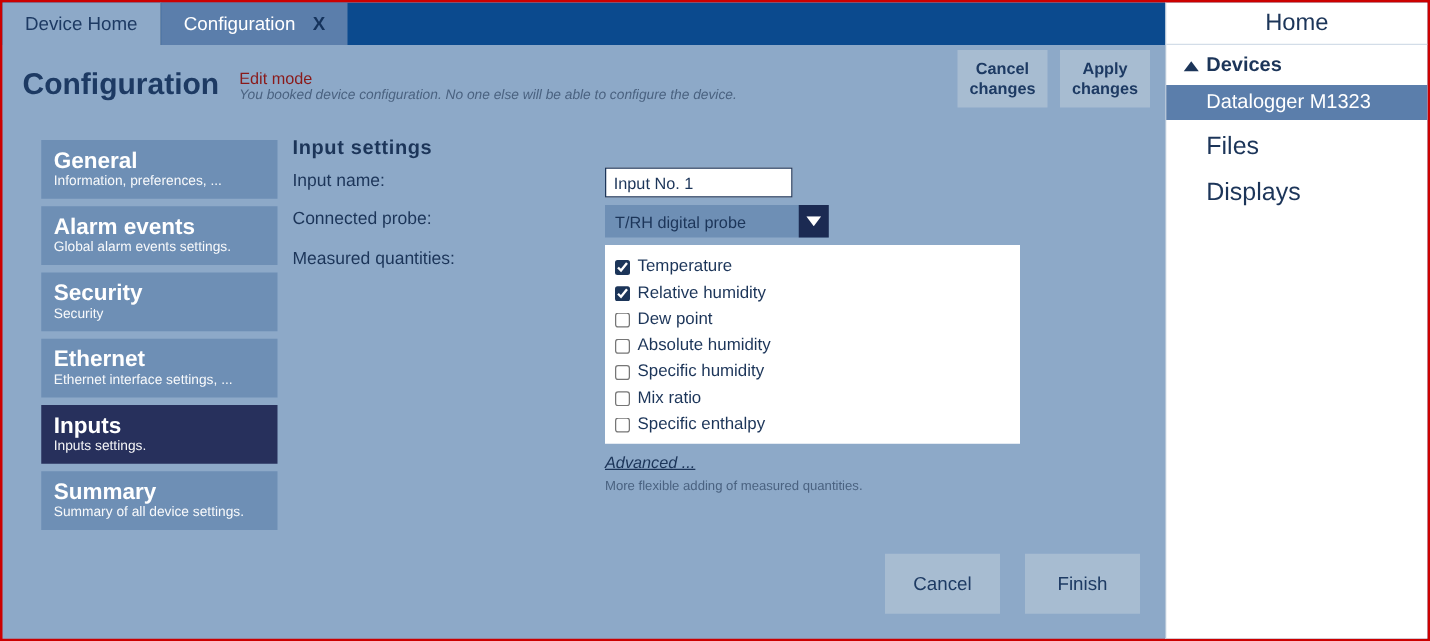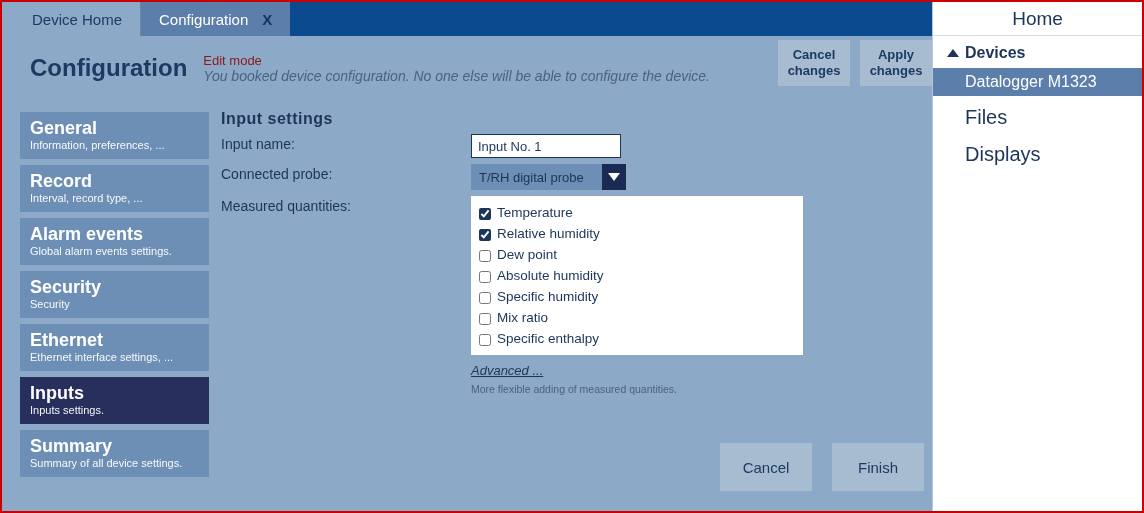--- a/index.html
+++ b/index.html
@@ -7,21 +7,21 @@
     font-family: "Segoe UI", Tahoma, Arial, sans-serif;
     background: #8da9c8;
     width: 1144px;
     height: 513px;
     overflow: hidden;
     position: relative;
     border: 2px solid #c00;
   }
   .main-area {
     position: absolute;
-    left: 12px; top: 0;
+    left: 0; top: 0;
     width: 930px; height: 509px;
   }
   
   .top-tabs {
     height: 34px;
     display: flex;
     align-items: flex-end;
     background: #0b4a8e;
   }
   .tab {
@@ -64,21 +64,21 @@
   .edit-mode {
     margin-left: 16px;
   }
   .edit-mode .em-title {
     color: #8a1a1a;
     font-weight: normal;
     font-size: 13px;
   }
   .edit-mode .em-sub {
     color: #4a6280;
-    font-size: 14px;
+    font-size: 11px;
     font-style: italic;
   }
   .hdr-buttons {
     position: absolute;
     right: 12px;
     top: 4px;
     display: flex;
     gap: 10px;
   }
   .hdr-btn {
@@ -96,20 +96,21 @@
   }
   
   .content {
     display: flex;
     height: calc(100% - 94px);
   }
   
   .sidebar {
     width: 195px;
     padding: 16px 0 0 6px;
+    margin-left: 25px;
   }
   .side-item {
     background: #6e8fb5;
     color: #fff;
     padding: 6px 10px 8px 10px;
     margin-bottom: 6px;
     cursor: pointer;
   }
   .side-item.active {
     background: #27305c;
@@ -154,21 +155,21 @@
     background: #fff;
     padding: 0 6px;
     font-size: 13px;
     color: #1c3559;
   }
   .select-wrap {
     display: flex;
     align-items: center;
     background: #6e8fb5;
     height: 26px;
-    width: 155px;
+    width: 179px;
   }
   .select-wrap .sel-text {
     flex: 1;
     padding: 0 8px;
     color: #1c3559;
     font-size: 13px;
   }
   .select-wrap .sel-arrow {
     width: 24px;
     height: 26px;
@@ -308,24 +309,20 @@
   </div>
 
   <div class="content">
 
     <div class="sidebar" id="sidebar">
         <div class="side-item">
           <div class="si-title">General</div>
           <div class="si-sub">Information, preferences, ...</div>
         </div>
         <div class="side-item">
-          <div class="si-title">Record</div>
-          <div class="si-sub">Interval, record type, ...</div>
-        </div>
-        <div class="side-item">
           <div class="si-title">Alarm events</div>
           <div class="si-sub">Global alarm events settings.</div>
         </div>
         <div class="side-item">
           <div class="si-title">Security</div>
           <div class="si-sub">Security</div>
         </div>
         <div class="side-item">
           <div class="si-title">Ethernet</div>
           <div class="si-sub">Ethernet interface settings, ...</div>

